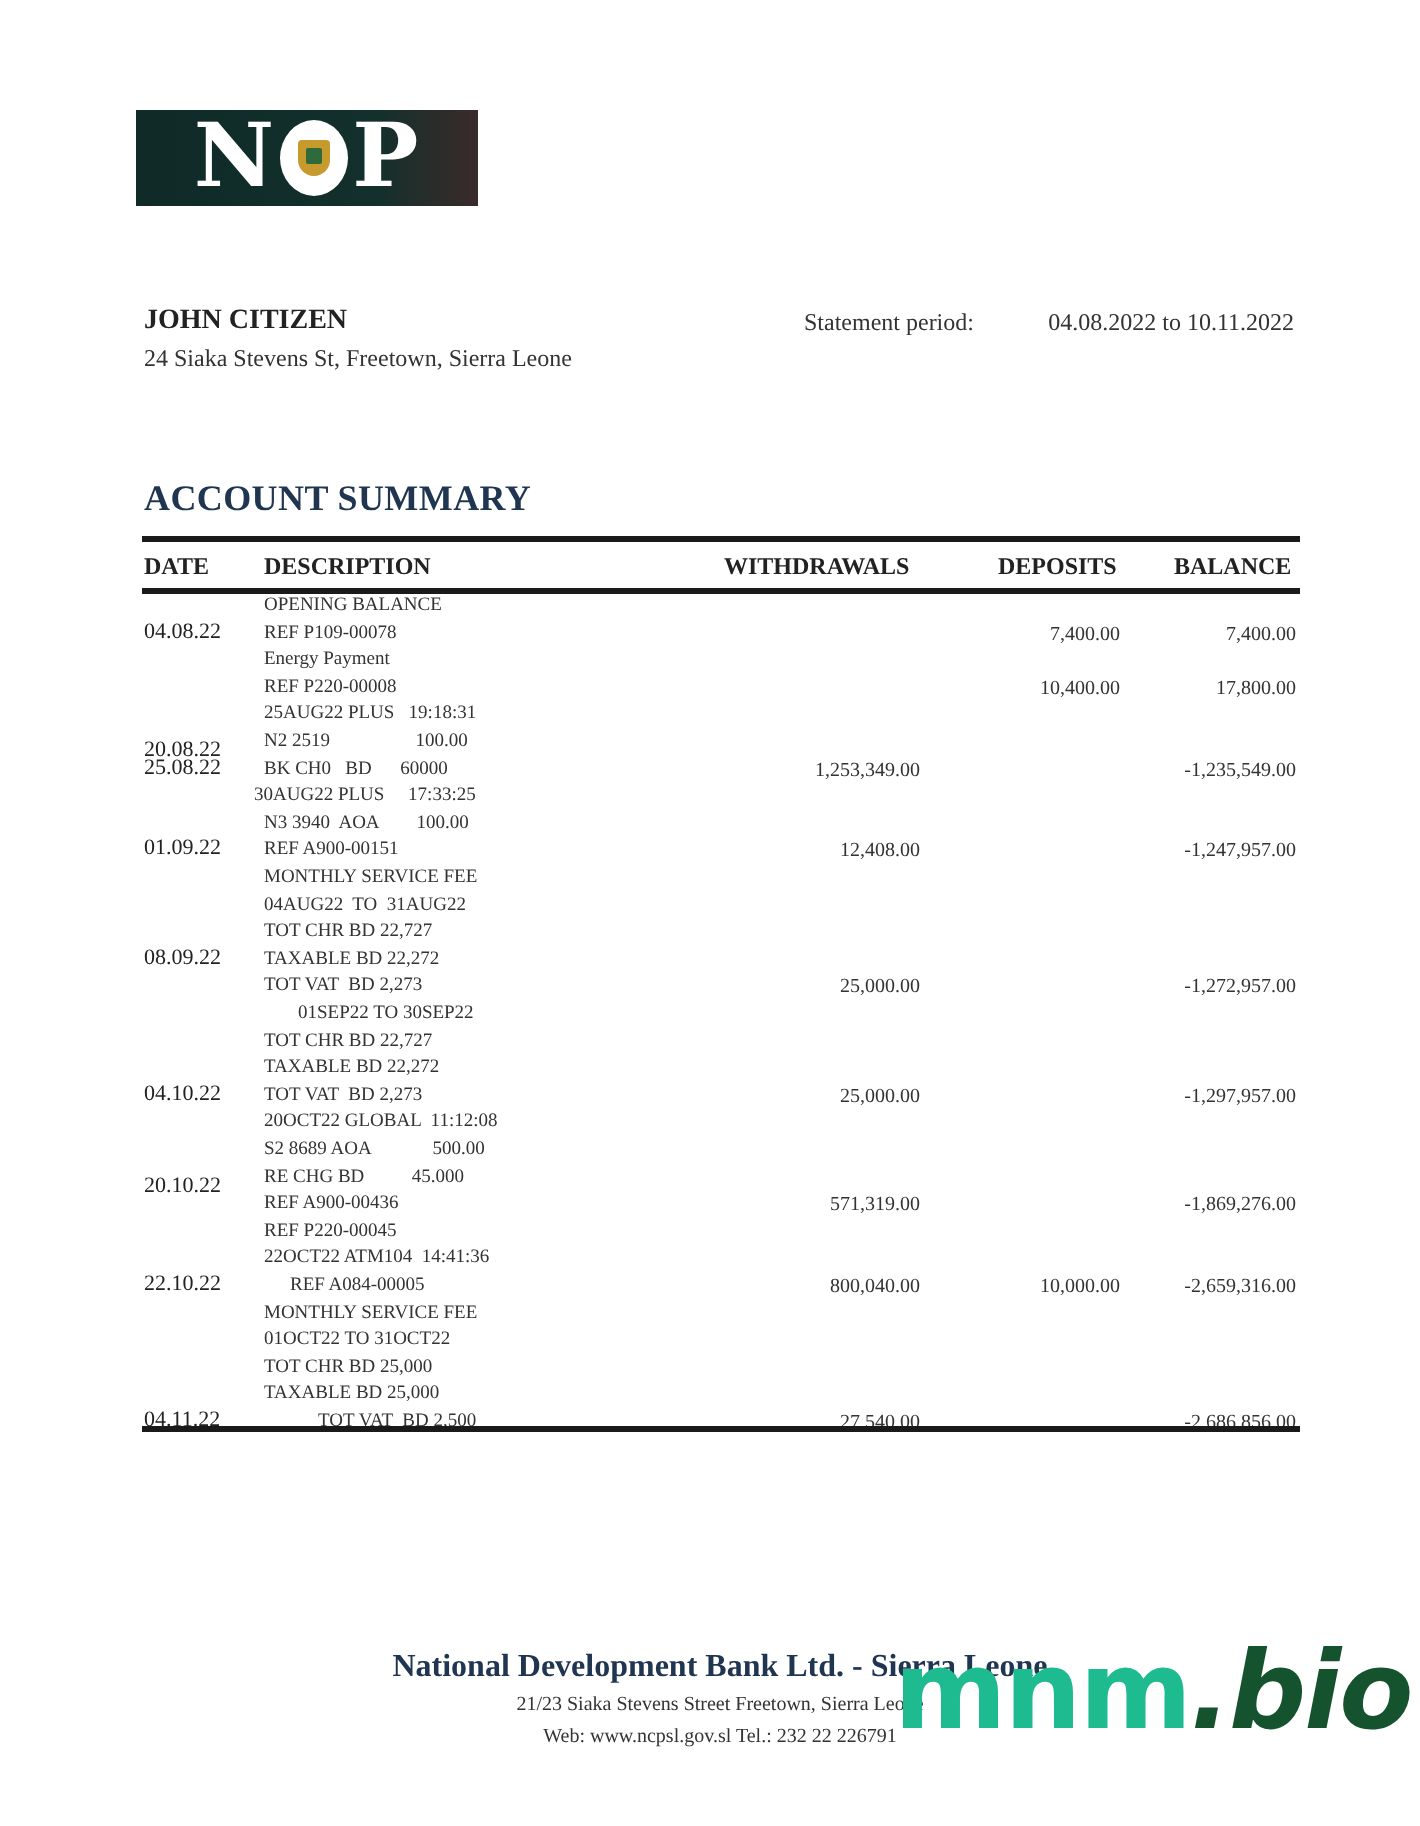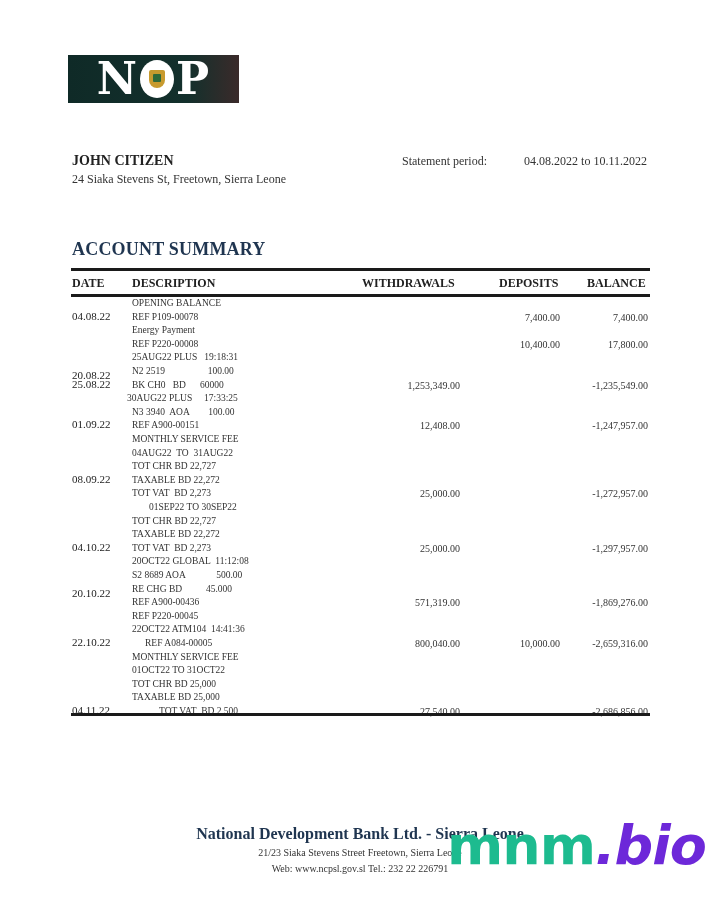--- a/index.html
+++ b/index.html
@@ -42,21 +42,21 @@
     .amt.b { left: 538px; }
 
     .footer-title { position: absolute; left: 0; width: 720px; top: 825px; text-align: center;
             font-weight: bold; font-size: 16px; color: #1f3550; }
     .footer-addr { position: absolute; left: 0; width: 720px; top: 847px; text-align: center; font-size: 10px; color: #333; }
     .footer-web { position: absolute; left: 0; width: 720px; top: 863px; text-align: center; font-size: 10px; color: #333; }
 
     .watermark { position: absolute; left: 447px; top: 816px; font-family: "DejaVu Sans", sans-serif;
             font-weight: bold; font-size: 54px; line-height: 60px; letter-spacing: -1px; }
     .watermark .a { color: #1dbb8f; }
-    .watermark .b { color: #6d28d9; font-style: italic; }
+    .watermark .b { color: #14532d; font-style: italic; }
   </style>
 </head>
 <body>
 
 <div class="logo">
   <div class="letters">
     <span>N</span>
     <span class="crest"></span>
     <span>P</span>
   </div>

